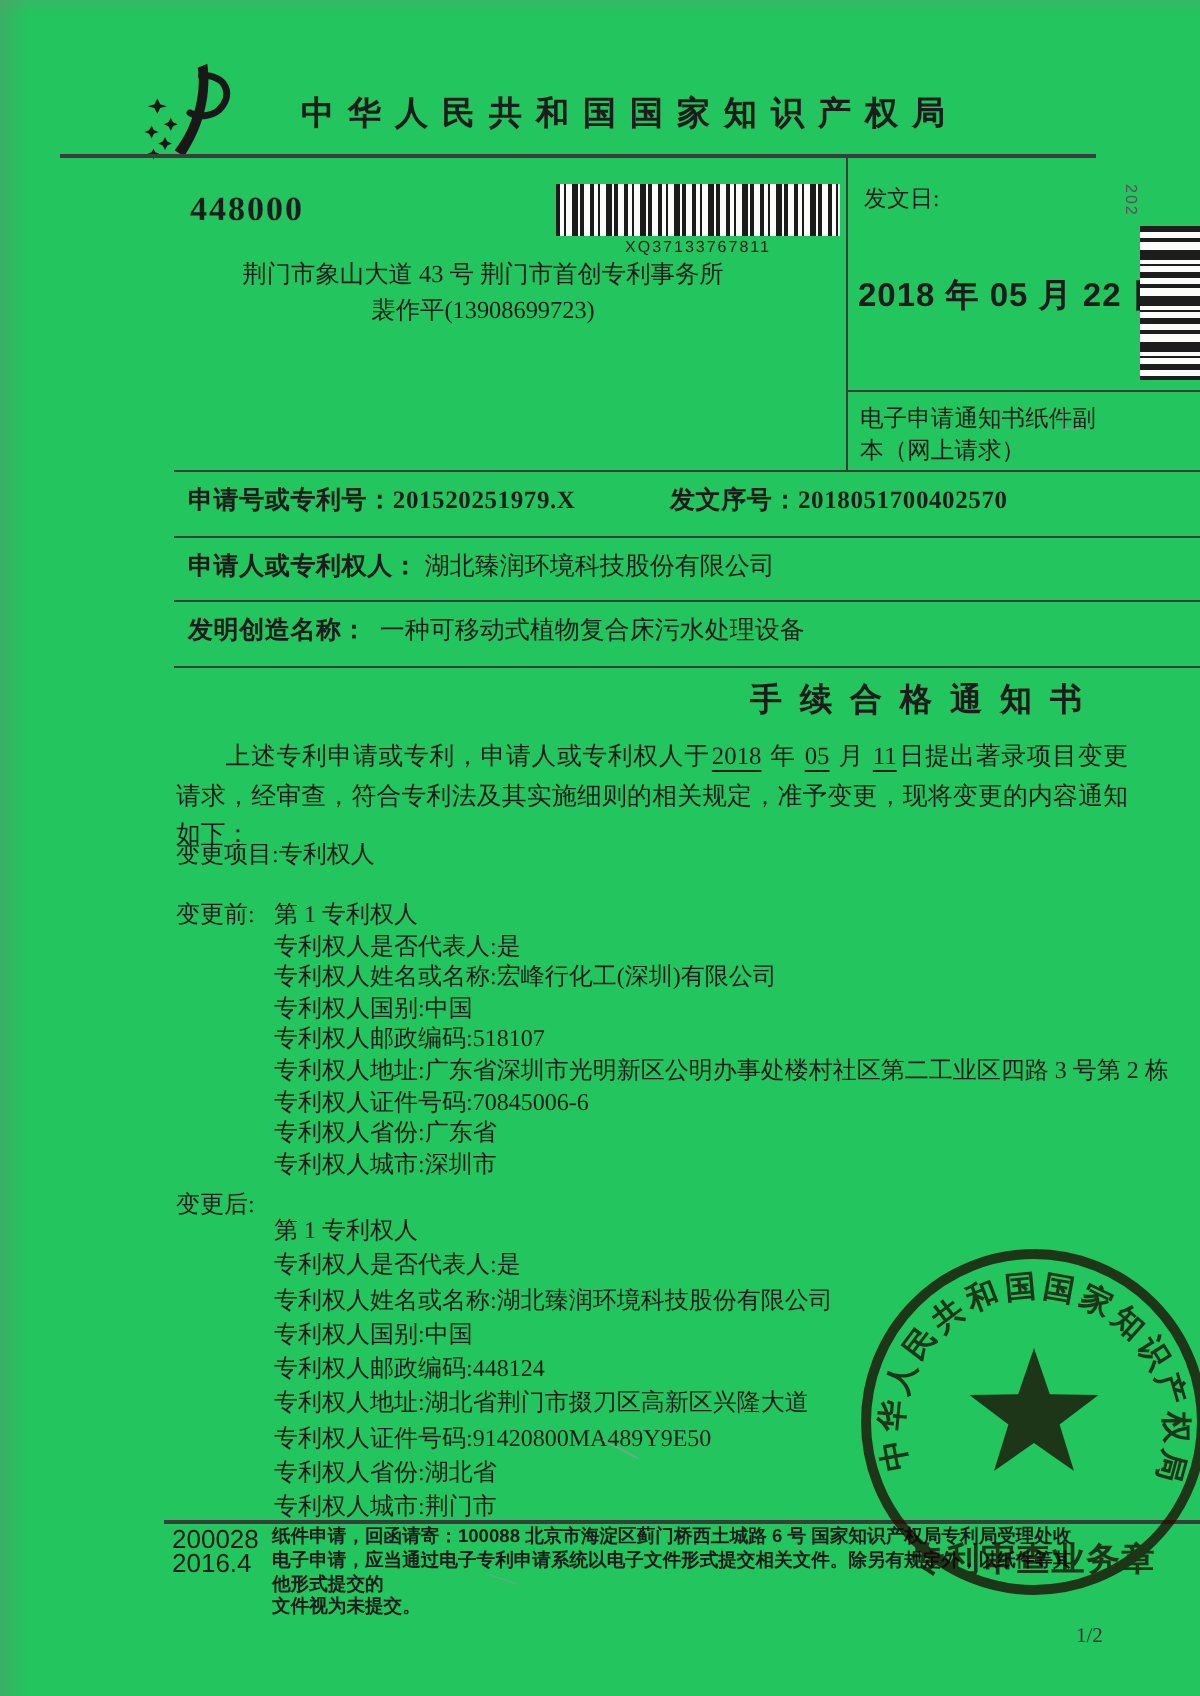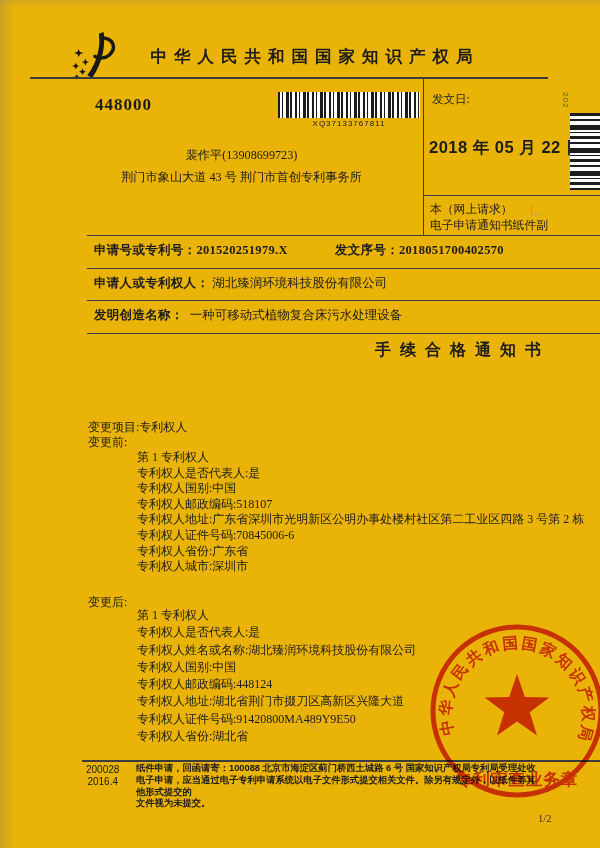--- a/index.html
+++ b/index.html
@@ -1,19 +1,19 @@
 <!DOCTYPE html>
 <html><head>
 <meta charset="utf-8">
 <style>
   * { margin:0; padding:0; box-sizing:border-box; }
   body { background:#9a9a9a; font-family:"Liberation Serif", serif; }
   .page {
     position:relative; width:600px; height:848px; margin:0 auto;
-    background:#eab308; overflow:hidden; color:#1c1c1c;
+    background:#22c55e; overflow:hidden; color:#1c1c1c;
   }
   .page::before{ 
     content:""; position:absolute; left:0; top:0; width:14px; height:100%;
     background:linear-gradient(90deg, rgba(120,120,120,.28), rgba(120,120,120,0));
     pointer-events:none;
   }
   .page::after{ 
     content:""; position:absolute; left:0; top:0; width:100%; height:8px;
     background:linear-gradient(180deg, rgba(130,130,130,.18), rgba(130,130,130,0));
     pointer-events:none;
@@ -30,21 +30,21 @@
   .r-row1 { left:87px; top:235px; width:513px; height:1.3px; }
   .r-row2 { left:87px; top:267.5px; width:513px; height:1.2px; }
   .r-row3 { left:87px; top:300px; width:513px; height:1.2px; }
   .r-row4 { left:87px; top:332.5px; width:513px; height:1.2px; }
   .r-foot { left:82px; top:760px; width:518px; height:1.5px; }
 
   .postcode { left:95px; top:95px; font-size:17px; font-weight:bold; letter-spacing:1px; }
   .barcode-top { left:278px; top:92px; width:142px; height:26px;
     background:repeating-linear-gradient(90deg,#1b1b1b 0 2px,#fcfcfa 2px 4px,#1b1b1b 4px 5px,#fcfcfa 5px 8px,#1b1b1b 8px 11px,#fcfcfa 11px 12px,#1b1b1b 12px 14px,#fcfcfa 14px 17px); }
   .barcode-cap { left:278px; top:119px; width:142px; text-align:center; font-size:8px; letter-spacing:1px; }
-  .addr1 { left:60px; top:129px; width:363px; text-align:center; font-size:12.2px;margin-top:40px; }
+  .addr1 { left:60px; top:129px; width:363px; text-align:center; font-size:12.2px; }
   .addr2 { left:60px; top:147px; width:363px; text-align:center; font-size:12.2px; }
 
   .date-label { left:432px; top:92px; font-size:11.5px; }
   .date-val { left:429px; top:137px; font-size:16.5px; font-weight:bold; letter-spacing:.5px; white-space:nowrap; }
   .copy-note { left:430px; top:202px; width:160px; font-size:11.8px; line-height:15.5px; }
 
   .side-code { left:561px; top:92px; font-size:8px; color:#555;
     writing-mode:vertical-rl; letter-spacing:1px; }
   .side-barcode { left:570px; top:113px; width:30px; height:77px;
     background:repeating-linear-gradient(180deg,#1d1d1d 0 3px,#fcfcfa 3px 6px,#1d1d1d 6px 8px,#fcfcfa 8px 12px,#1d1d1d 12px 17px,#fcfcfa 17px 19px,#1d1d1d 19px 20px,#fcfcfa 20px 23px); }
@@ -59,26 +59,26 @@
 
   .notice-title { left:60px; top:340px; width:490px; text-align:right;
     font-size:16px; font-weight:bold; letter-spacing:9px; white-space:nowrap; }
 
   .para { left:88px; top:369px; width:476px; font-size:12.4px; line-height:19.5px;
     text-indent:2em; text-align:justify; }
   .para u { text-underline-offset:3px; padding:0 1px; }
 
   .chg { font-size:12px; }
   .chg-item   { left:88px; top:419px; }
-  .chg-before { left:88px; top:434px; }
+  .chg-before { left:88px; top:449px; }
   .chg-after  { left:88px; top:594px; }
   .list-before { left:137px; top:450px; font-size:12px; line-height:15.6px; }
   .list-after  { left:137px; top:607px; font-size:12px; line-height:17.3px; }
 
-  .form-code { left:86px; top:764px; font-size:10px; line-height:12px; font-family:"Liberation Sans",sans-serif;text-align:center; }
+  .form-code { left:86px; top:764px; font-size:13px; line-height:12px; font-family:"Liberation Sans",sans-serif; }
   .footer-text { left:136px; top:763px; width:408px; font-size:9.3px; line-height:11.8px;
     font-weight:bold; font-family:"Liberation Sans",sans-serif; }
   .page-num { left:538px; top:813px; font-size:10.5px; color:#333; }
 
   .seal { left:428px; top:622px; opacity:.92; mix-blend-mode:multiply; }
   .slash { background:#9b9b9b; height:1.3px; opacity:.6; }
   .s1 { left:300px; top:724px; width:20px; transform:rotate(28deg); }
   .s2 { left:243px; top:789px; width:16px; transform:rotate(18deg); opacity:.35; }
 </style>
 </head>
@@ -104,61 +104,64 @@
   <div class="abs postcode">448000</div>
   <div class="abs barcode-top"></div>
   <div class="abs barcode-cap hei">XQ37133767811</div>
   <div class="abs addr1">荆门市象山大道 43 号  荆门市首创专利事务所</div>
   <div class="abs addr2">裴作平(13908699723)</div>
 
   <div class="abs date-label">发文日:</div>
   <div class="abs date-val hei">2018 年 05 月 22 日</div>
   <div class="abs rule r-issue"></div>
   <div class="abs copy-note">
+    <div>电子申请通知书纸件副</div>
     <div>本（网上请求）</div>
-    <div>电子申请通知书纸件副</div>
   </div>
 
   <div class="abs side-code hei">202</div>
   <div class="abs side-barcode"></div>
   <div class="abs side-tick"></div>
 
   <div class="abs rule r-row1"></div>
   <div class="abs field-row row1"><b>申请号或专利号：</b><b>201520251979.X</b></div>
   <div class="abs field-row serial"><b>发文序号：</b><b>2018051700402570</b></div>
   <div class="abs rule r-row2"></div>
   <div class="abs field-row row2"><b>申请人或专利权人：</b>&nbsp;<span>湖北臻润环境科技股份有限公司</span></div>
   <div class="abs rule r-row3"></div>
   <div class="abs field-row row3"><b>发明创造名称：</b>&nbsp;&nbsp;<span>一种可移动式植物复合床污水处理设备</span></div>
   <div class="abs rule r-row4"></div>
 
   <div class="abs notice-title hei">手续合格通知书</div>
+  <div class="abs para"><span>上述专利申请或专利，申请人或专利权人于</span><u>2018</u><span> 年 </span><u>05</u><span> 月 </span><u>11</u><span>日提出著录项目变更请求，经审查，符合专利法及其实施细则的相关规定，准予变更，现将变更的内容通知如下：</span></div>
 
   <div class="abs chg chg-item">变更项目:专利权人</div>
   <div class="abs chg chg-before">变更前:</div>
   <div class="abs list-before">
     <div>第 1 专利权人</div>
     <div>专利权人是否代表人:是</div>
+    <div>专利权人姓名或名称:宏峰行化工(深圳)有限公司</div>
     <div>专利权人国别:中国</div>
     <div>专利权人邮政编码:518107</div>
     <div>专利权人地址:广东省深圳市光明新区公明办事处楼村社区第二工业区四路 3 号第 2 栋</div>
     <div>专利权人证件号码:70845006-6</div>
     <div>专利权人省份:广东省</div>
     <div>专利权人城市:深圳市</div>
   </div>
   <div class="abs chg chg-after">变更后:</div>
   <div class="abs list-after">
     <div>第 1 专利权人</div>
     <div>专利权人是否代表人:是</div>
     <div>专利权人姓名或名称:湖北臻润环境科技股份有限公司</div>
     <div>专利权人国别:中国</div>
     <div>专利权人邮政编码:448124</div>
     <div>专利权人地址:湖北省荆门市掇刀区高新区兴隆大道</div>
     <div>专利权人证件号码:91420800MA489Y9E50</div>
     <div>专利权人省份:湖北省</div>
+    <div>专利权人城市:荆门市</div>
   </div>
 
   <div class="abs rule r-foot"></div>
   <div class="abs form-code">
     <div>200028</div>
     <div>2016.4</div>
   </div>
   <div class="abs footer-text">
     <div>纸件申请，回函请寄：100088  北京市海淀区蓟门桥西土城路 6 号   国家知识产权局专利局受理处收</div>
     <div>电子申请，应当通过电子专利申请系统以电子文件形式提交相关文件。除另有规定外，以纸件等其他形式提交的</div>

